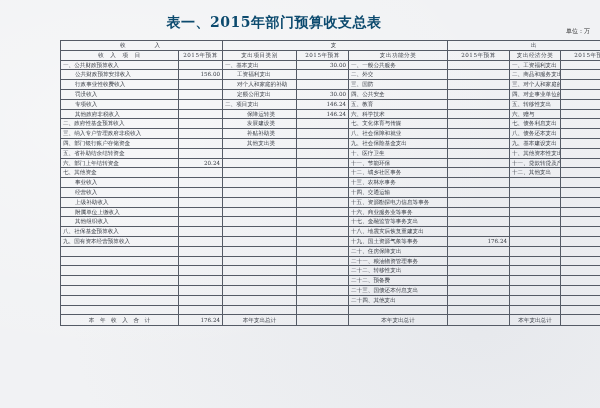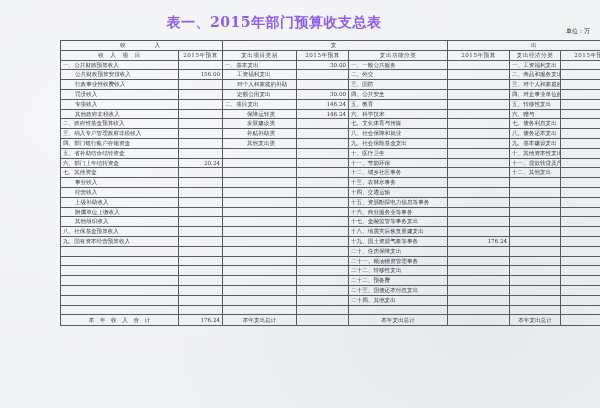--- a/index.html
+++ b/index.html
@@ -2,21 +2,21 @@
 <html><head>
 <meta charset="utf-8">
 <style>
   html,body{margin:0;padding:0;}
   body{width:600px;height:408px;overflow:hidden;background:#f1f2f4;position:relative;
        font-family:"DejaVu Serif","Liberation Serif",serif;color:#2a2d33;}
   .scan{position:absolute;inset:0;background:
       radial-gradient(ellipse at 20% 30%, rgba(255,255,255,0.35), transparent 60%),
       radial-gradient(ellipse at 80% 80%, rgba(200,205,215,0.25), transparent 60%);}
   .title{position:absolute;top:14px;left:0;width:548px;text-align:center;font-size:14px;
-         font-weight:bold;letter-spacing:0.5px;color:#8b5cf6;}
+         font-weight:bold;letter-spacing:0.5px;color:#0c4a6e;}
   .unit{position:absolute;top:27px;left:566px;font-size:6px;color:#333;white-space:nowrap;}
   table{position:absolute;left:60px;top:40px;border-collapse:collapse;table-layout:fixed;width:562px;}
   td{border:0.8px solid #555b66;height:8.8px;padding:0 2px;font-size:5.6px;line-height:8.8px;
      white-space:nowrap;overflow:hidden;color:#3a3e46;}
   td.num{text-align:right;}
   td.c{text-align:center;}
   td.i1{padding-left:14px;}
   td.i2{padding-left:24px;}
   tr.hdr td{text-align:center;letter-spacing:0.5px;}
   tr.sec td{text-align:center;letter-spacing:3px;}

